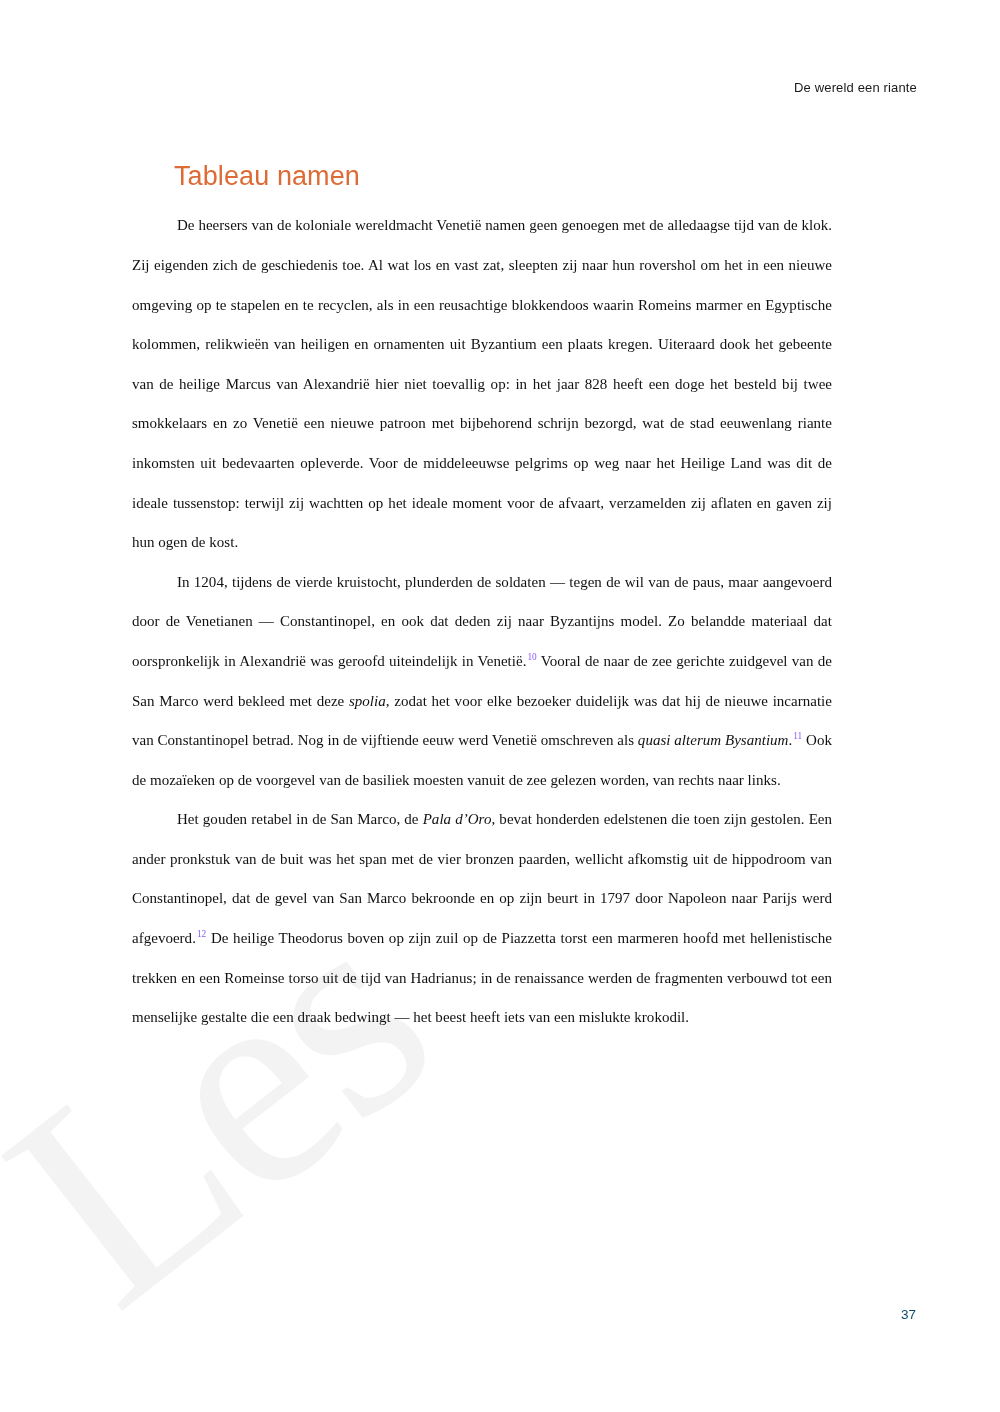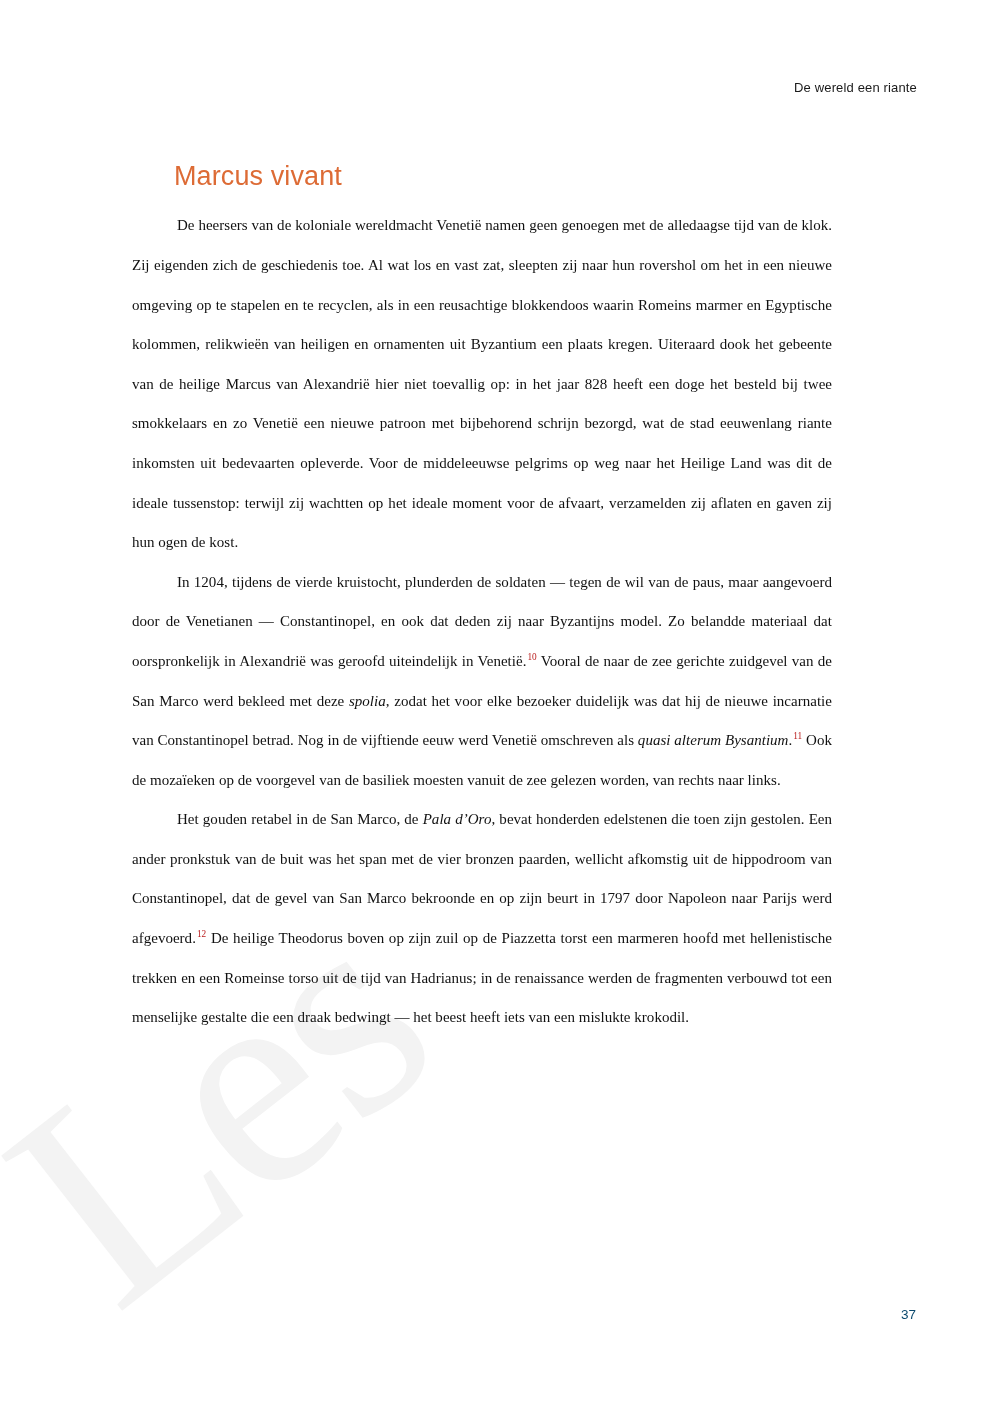--- a/index.html
+++ b/index.html
@@ -87,21 +87,21 @@
     text-indent: 45px;
     letter-spacing: 0.02px;
   }
   p.body-par + p.body-par {
     margin-top: 0;
   }
 
   .it { font-style: italic; }
 
   sup.fnref {
-    color: #b91c1c;
+    color: #8b5cf6;
     font-size: 0.62em;
     vertical-align: super;
     line-height: 0;
     padding-left: 1px;
   }
 
   
   .folio {
     position: absolute;
     right: 84px;
@@ -117,21 +117,21 @@
 
 <div class="page">
 
   <div class="watermark">
     <div class="watermark-text">Les</div>
   </div>
 
   <div class="running-head">De wereld een riante</div>
 
   <div class="content">
-    <h1 class="section-title">Marcus vivant</h1>
+    <h1 class="section-title">Tableau namen</h1>
     <div id="body-text-block">
         <p class="body-par">De heersers van de koloniale wereldmacht Venetië namen geen genoegen met de alledaagse tijd van de klok. Zij eigenden zich de geschiedenis toe. Al wat los en vast zat, sleepten zij naar hun rovershol om het in een nieuwe omgeving op te stapelen en te recyclen, als in een reusachtige blokkendoos waarin Romeins marmer en Egyptische kolommen, relikwieën van heiligen en ornamenten uit Byzantium een plaats kregen. Uiteraard dook het gebeente van de heilige Marcus van Alexandrië hier niet toevallig op: in het jaar 828 heeft een doge het besteld bij twee smokkelaars en zo Venetië een nieuwe patroon met bijbehorend schrijn bezorgd, wat de stad eeuwenlang riante inkomsten uit bedevaarten opleverde. Voor de middeleeuwse pelgrims op weg naar het Heilige Land was dit de ideale tussenstop: terwijl zij wachtten op het ideale moment voor de afvaart, verzamelden zij aflaten en gaven zij hun ogen de kost.</p>
         <p class="body-par">In 1204, tijdens de vierde kruistocht, plunderden de soldaten — tegen de wil van de paus, maar aangevoerd door de Venetianen — Constantinopel, en ook dat deden zij naar Byzantijns model. Zo belandde materiaal dat oorspronkelijk in Alexandrië was geroofd uiteindelijk in Venetië.<sup class="fnref">10</sup> Vooral de naar de zee gerichte zuidgevel van de San Marco werd bekleed met deze <span class="it">spolia</span>, zodat het voor elke bezoeker duidelijk was dat hij de nieuwe incarnatie van Constantinopel betrad. Nog in de vijftiende eeuw werd Venetië omschreven als <span class="it">quasi alterum Bysantium</span>.<sup class="fnref">11</sup> Ook de mozaïeken op de voorgevel van de basiliek moesten vanuit de zee gelezen worden, van rechts naar links.</p>
         <p class="body-par">Het gouden retabel in de San Marco, de <span class="it">Pala d’Oro</span>, bevat honderden edelstenen die toen zijn gestolen. Een ander pronkstuk van de buit was het span met de vier bronzen paarden, wellicht afkomstig uit de hippodroom van Constantinopel, dat de gevel van San Marco bekroonde en op zijn beurt in 1797 door Napoleon naar Parijs werd afgevoerd.<sup class="fnref">12</sup> De heilige Theodorus boven op zijn zuil op de Piazzetta torst een marmeren hoofd met hellenistische trekken en een Romeinse torso uit de tijd van Hadrianus; in de renaissance werden de fragmenten verbouwd tot een menselijke gestalte die een draak bedwingt — het beest heeft iets van een mislukte krokodil.</p>
       </div>
   </div>
 
   <div class="folio">37</div>
 
 </div>

